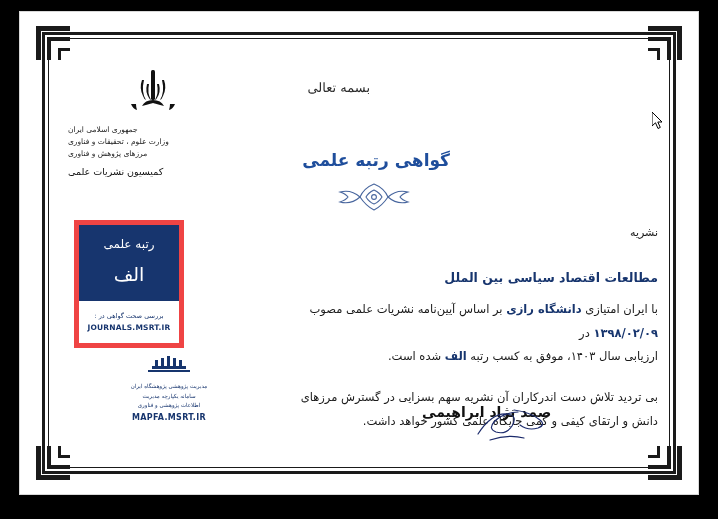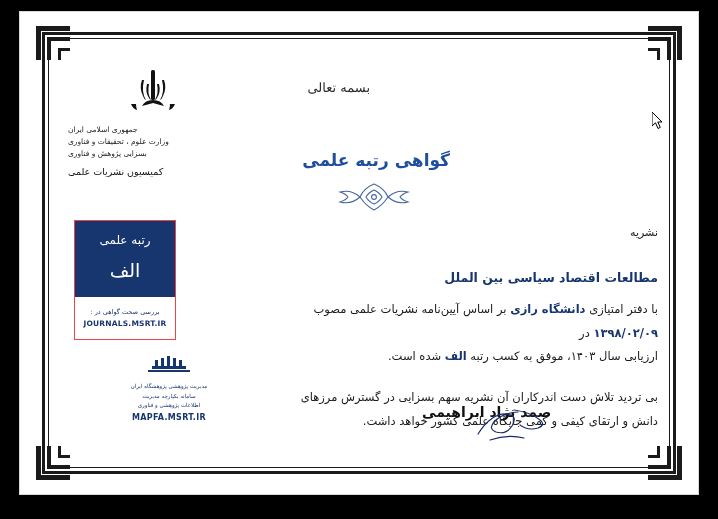--- a/index.html
+++ b/index.html
@@ -117,21 +117,21 @@
     color: #3b5f9e;
   }
 
   
   .badge {
     position: absolute;
     left: 14px;
     top: 168px;
     width: 100px;
     height: 118px;
-    border: 1px solid #ef4444;
+    border: 5px solid #ef4444;
     background: #ffffff;
     text-align: center;
   }
   .badge-top {
     background: #17356e;
     color: #ffffff;
     height: 76px;
     padding-top: 12px;
     box-sizing: border-box;
   }
@@ -261,21 +261,21 @@
           <path d="M22 20 q-2 8 2 14 q1 2 2 2 q-4 -7 -2 -16 z"></path>
           <path d="M34 20 q2 8 -2 14 q-1 2 -2 2 q4 -7 2 -16 z"></path>
           <path d="M28 36 q-8 0 -11 6 q11 -3 11 -3 q0 0 11 3 q-3 -6 -11 -6 z"></path>
           <path d="M6 40 q2 5 6 6 q-1 -3 -1 -6 z"></path>
           <path d="M50 40 q-2 5 -6 6 q1 -3 1 -6 z"></path>
         </g>
       </svg>
       <div class="ministry-lines">
         <div>جمهوری اسلامی ایران</div>
         <div>وزارت علوم ، تحقیقات و فناوری</div>
-        <div>بسزایی پژوهش و فناوری</div>
+        <div>مرزهای پژوهش و فناوری</div>
       </div>
       <div class="commission-line">کمیسیون نشریات علمی</div>
     </div>
 
     <div class="title">گواهی رتبه علمی</div>
 
     <div class="ornament">
       <svg width="86" height="34" viewBox="0 0 86 34">
         <g fill="none" stroke="#48669e" stroke-width="1.1">
           <path d="M43 4 q10 4 14 13 q-6 9 -14 13 q-8 -4 -14 -13 q4 -9 14 -13 z"></path>
@@ -296,21 +296,21 @@
         <div>بررسی صحت گواهی در :</div>
         <div class="badge-url">JOURNALS.MSRT.IR</div>
       </div>
     </div>
 
     <div class="body-text">
       <div class="lbl-journal">نشریه</div>
       <div class="journal-name">مطالعات اقتصاد سیاسی بین الملل</div>
 
       <div>
-        <span>با دفتر امتیازی</span>
+        <span>با ایران امتیازی</span>
         <span class="blue">دانشگاه رازی</span>
         <span>بر اساس آیین‌نامه نشریات علمی مصوب</span>
         <span class="blue">۱۳۹۸/۰۲/۰۹</span>
         <span>در</span>
       </div>
 
       <div>
         <span>ارزیابی سال ۱۴۰۳، موفق به کسب رتبه</span>
         <span class="blue">الف</span>
         <span>شده است.</span>

